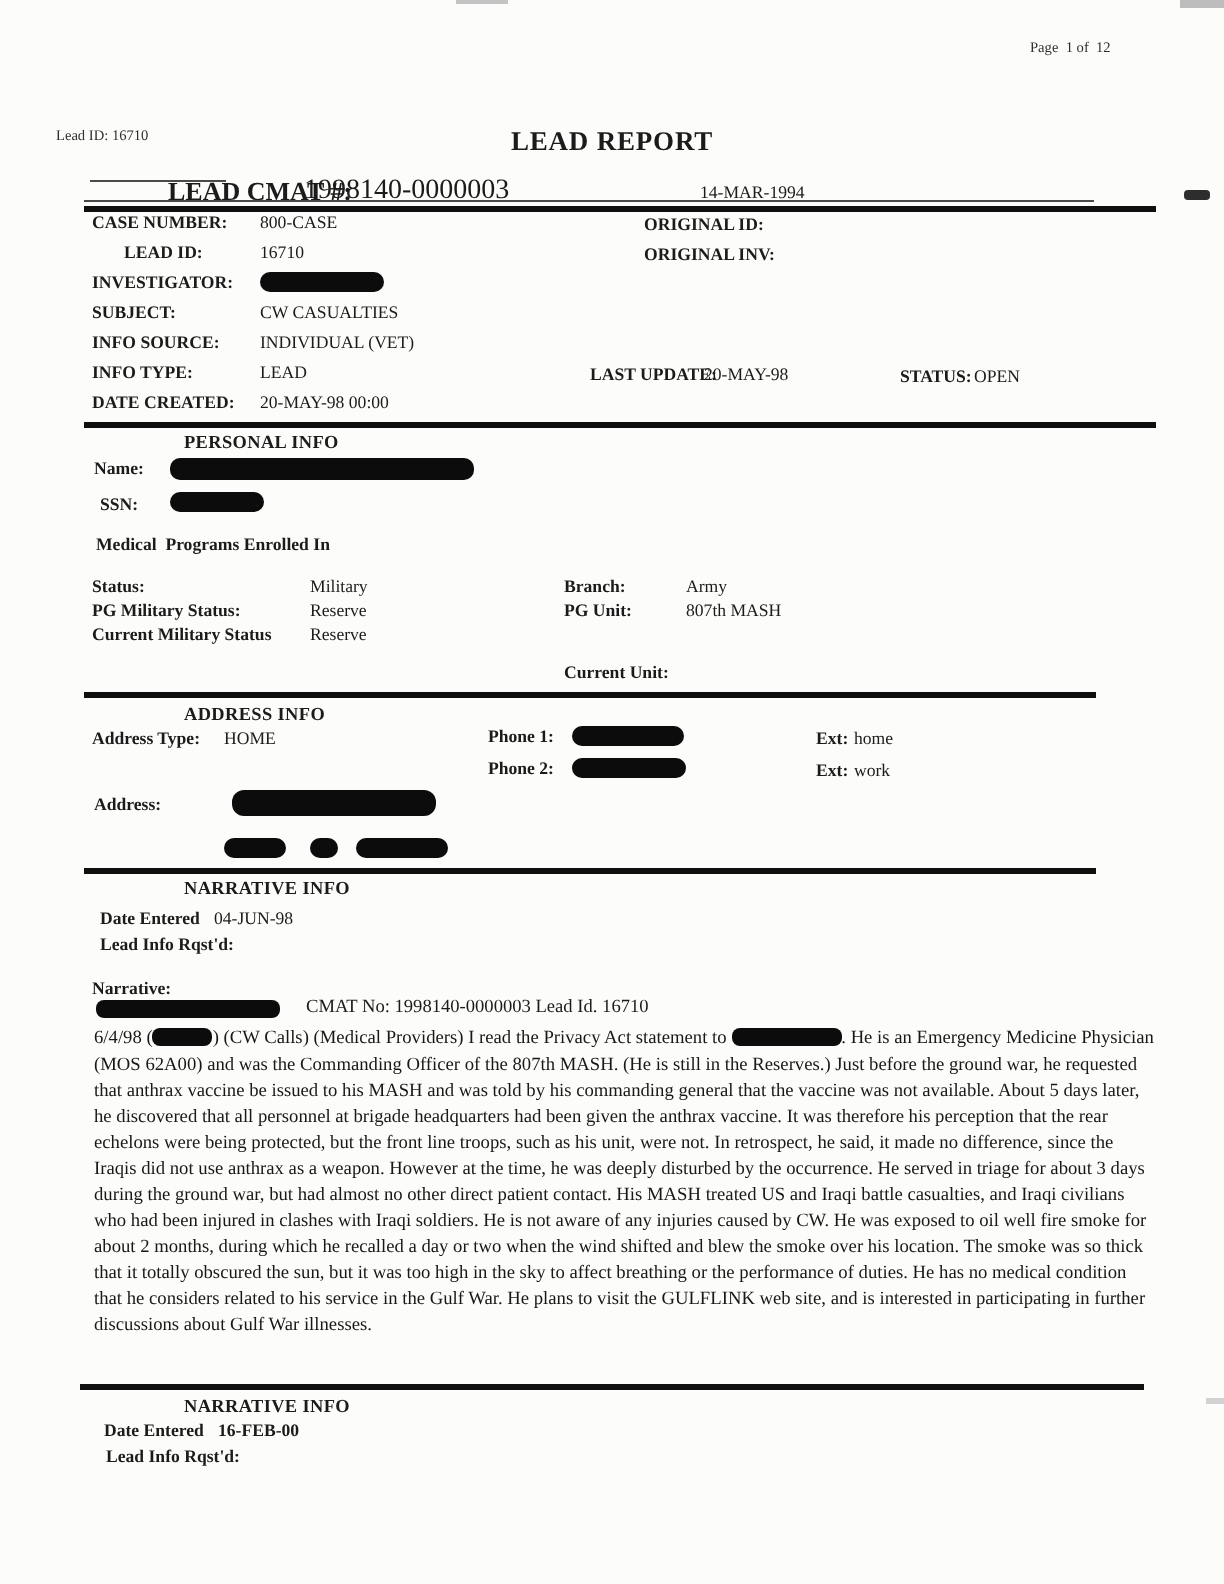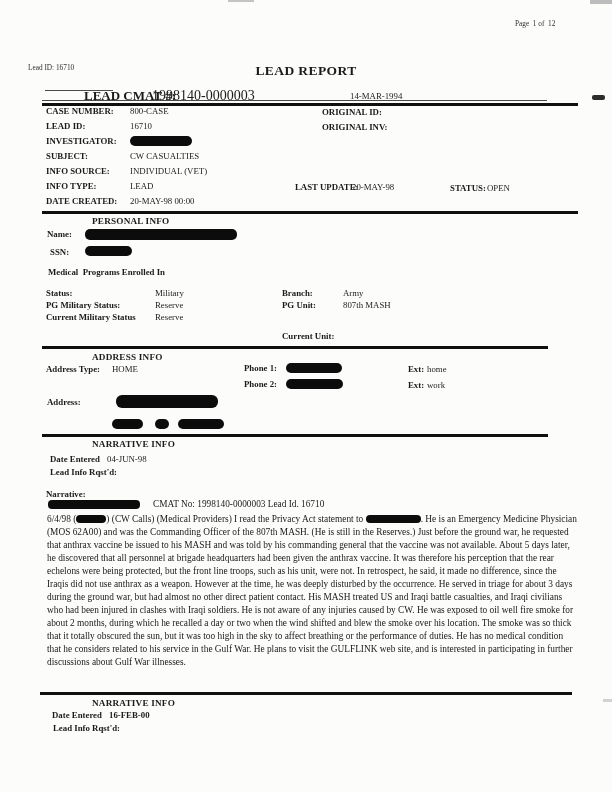--- a/index.html
+++ b/index.html
@@ -44,21 +44,21 @@
 
 <div class="rule-thin" style="left:45px;top:90px;width:68px;"></div>
 <div class="t b" style="left:84px;top:90px;font-size:13px;">LEAD CMAT #:</div>
 <div class="t" style="left:152px;top:90px;font-size:14px;">1998140-0000003</div>
 <div class="t" style="left:350px;top:91px;">14-MAR-1994</div>
 <div class="rule-thin" style="left:42px;top:100px;width:505px;"></div>
 <div class="rule" style="left:42px;top:103px;width:536px;"></div>
 
 <div class="t b" style="left:46px;top:106px;">CASE NUMBER:</div>
 <div class="t" style="left:130px;top:106px;">800-CASE</div>
-<div class="t b" style="left:46px;top:121px;text-align:right;">LEAD ID:</div>
+<div class="t b" style="left:62px;top:121px;text-align:right;">LEAD ID:</div>
 <div class="t" style="left:130px;top:121px;">16710</div>
 <div class="t b" style="left:46px;top:136px;">INVESTIGATOR:</div>
 <div class="bar" style="left:130px;top:136px;width:62px;height:10px;border-radius:5px;"></div>
 <div class="t b" style="left:46px;top:151px;">SUBJECT:</div>
 <div class="t" style="left:130px;top:151px;">CW CASUALTIES</div>
 <div class="t b" style="left:46px;top:166px;">INFO SOURCE:</div>
 <div class="t" style="left:130px;top:166px;">INDIVIDUAL (VET)</div>
 <div class="t b" style="left:46px;top:181px;">INFO TYPE:</div>
 <div class="t" style="left:130px;top:181px;">LEAD</div>
 <div class="t b" style="left:46px;top:196px;">DATE CREATED:</div>

